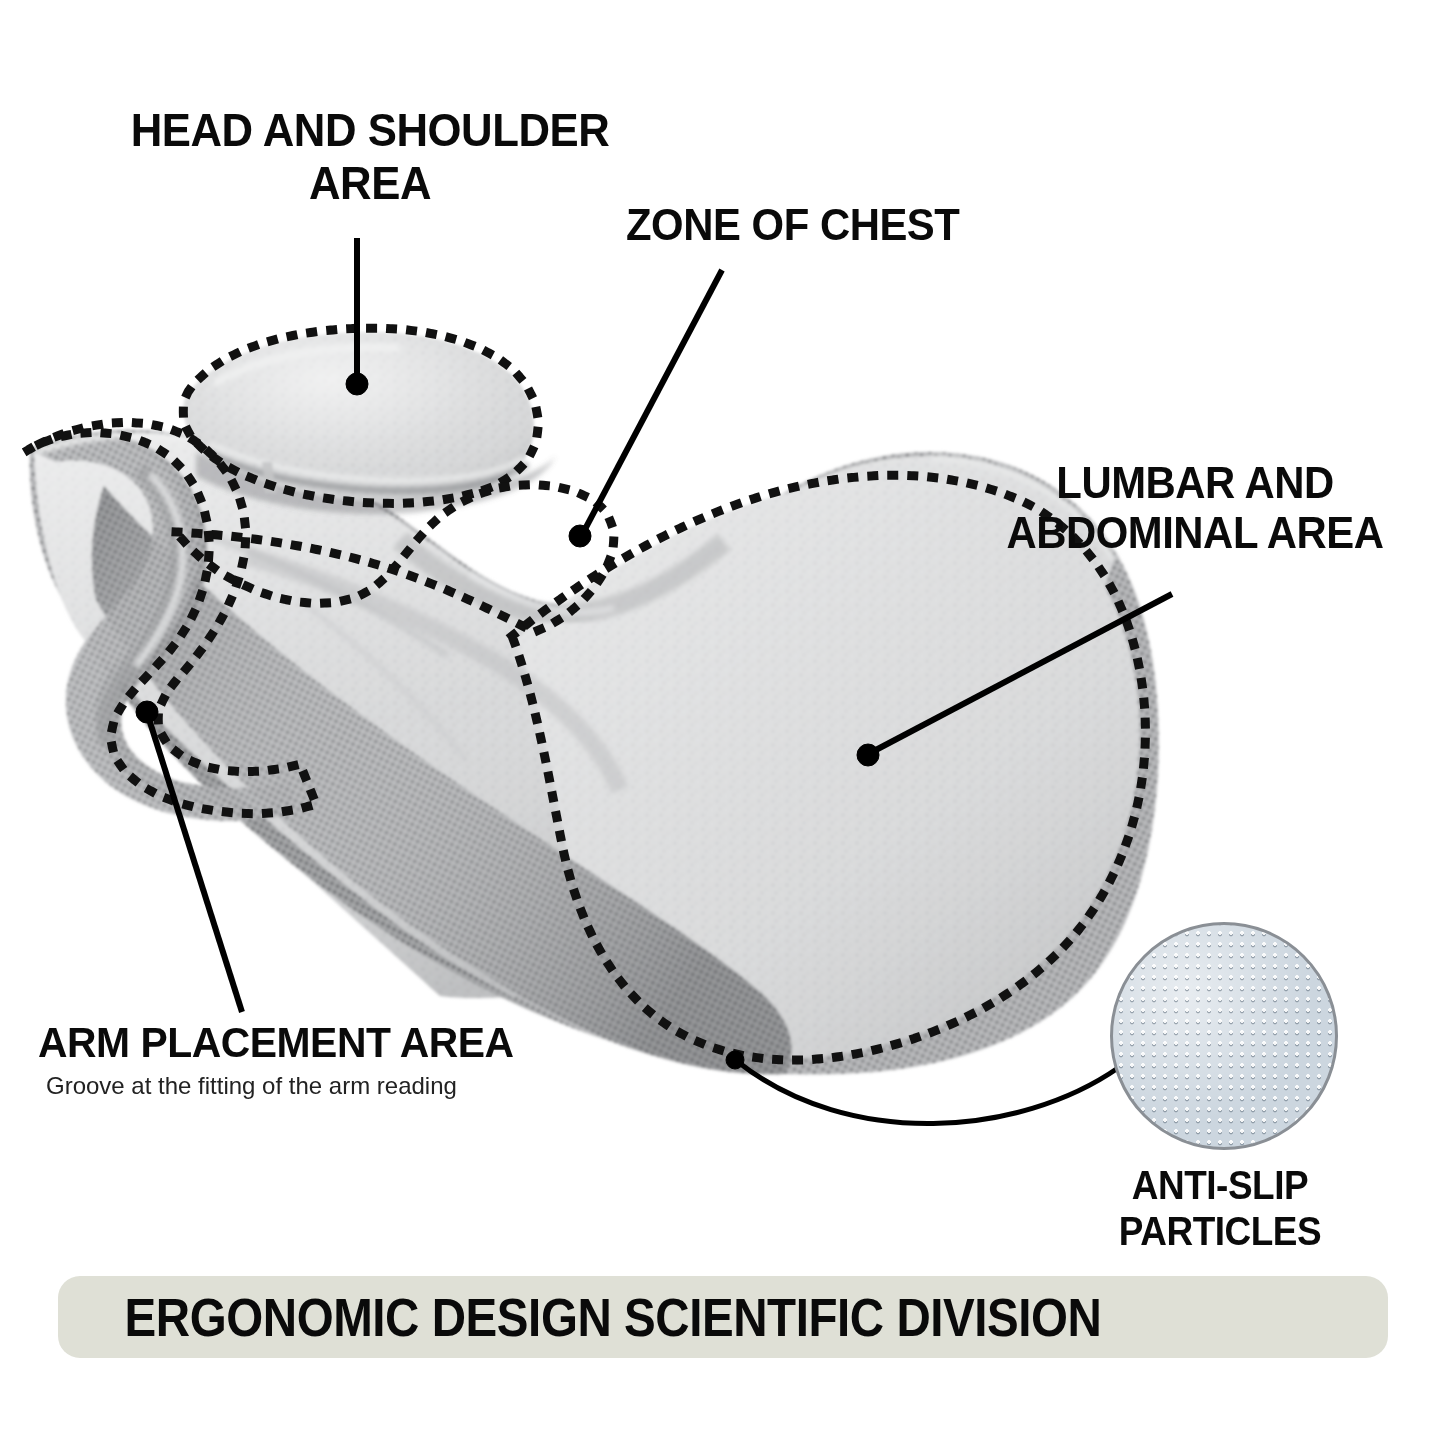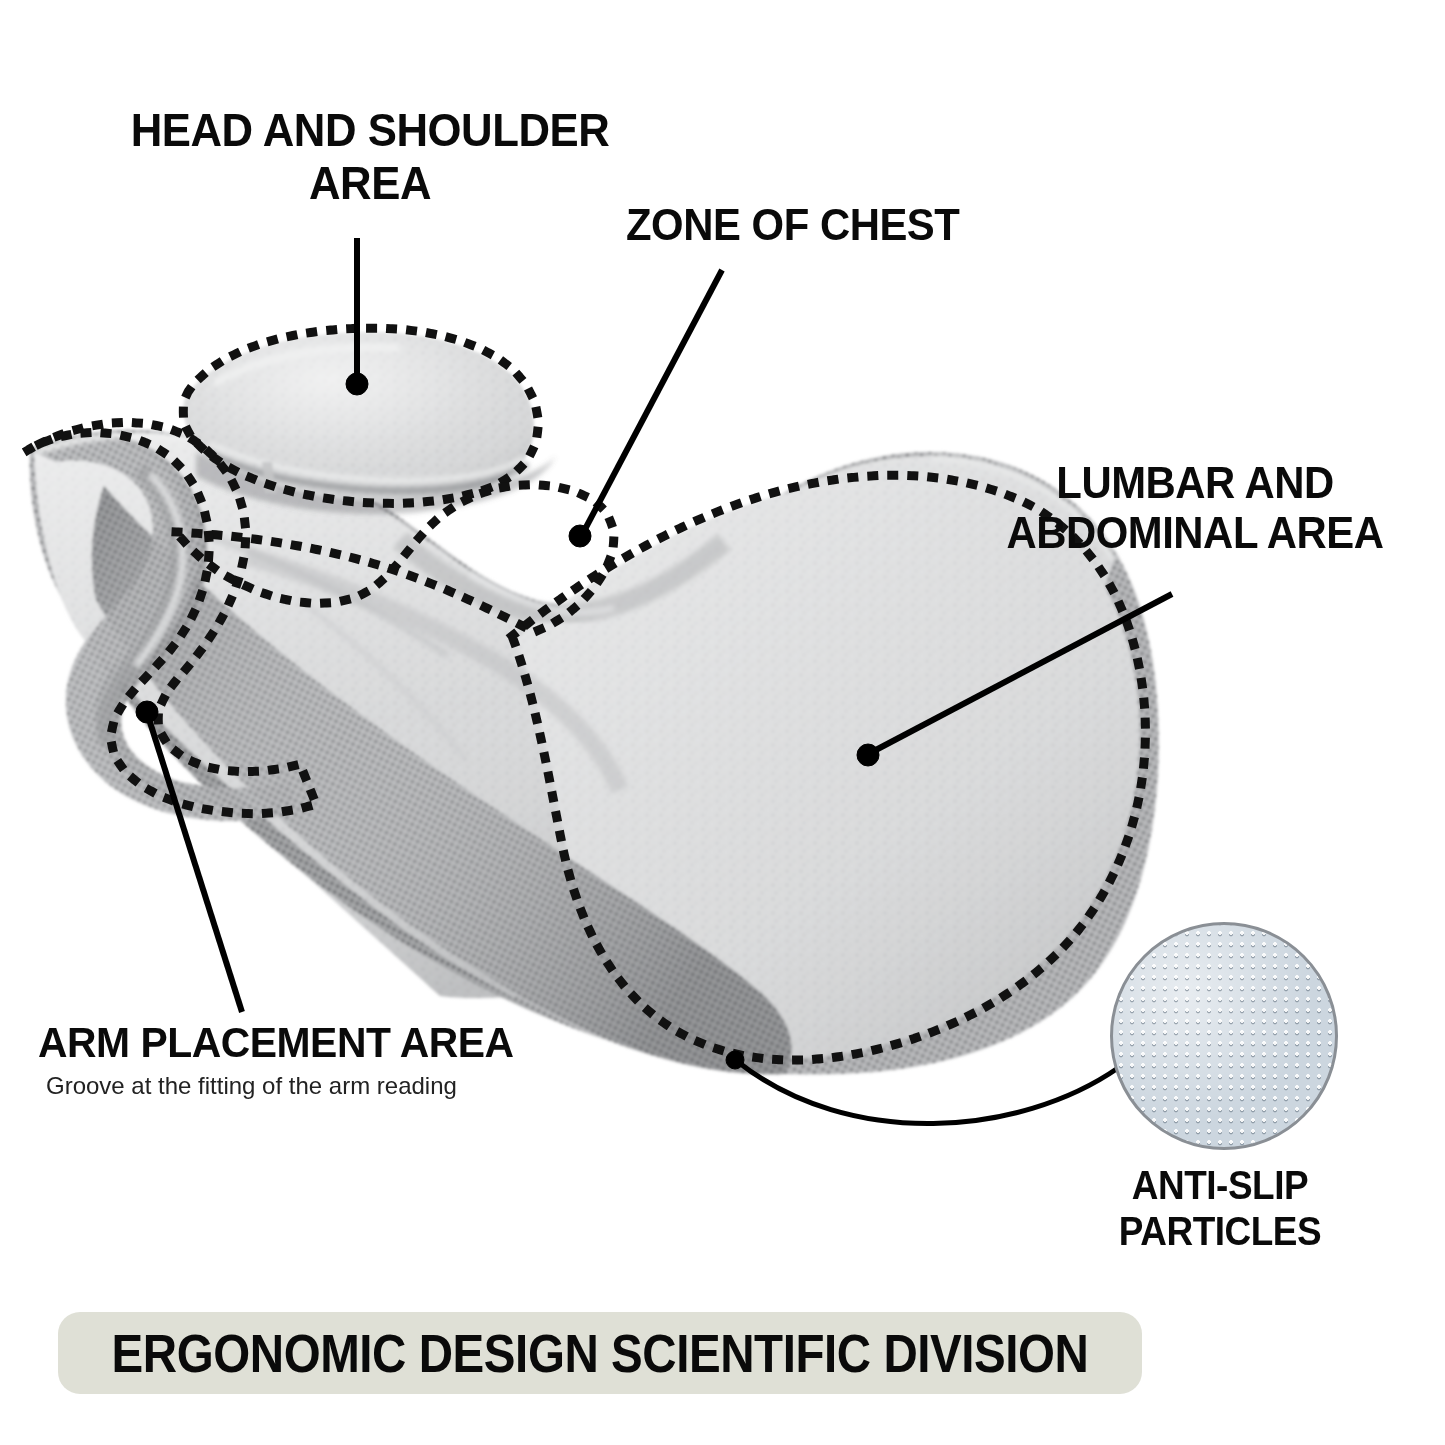--- a/index.html
+++ b/index.html
@@ -72,28 +72,27 @@
     width: 400px;
     text-align: center;
     font-size: 41px;
     transform: scaleX(0.9);
   }
 
   
   .banner {
     position: absolute;
     left: 58px;
-    top: 1312px;
-    width: 1084px;
+    top: 1276px;
+    width: 1330px;
     height: 82px;
     background: #dfe0d6;
     border-radius: 22px;
     display: flex;
     align-items: center;
-    justify-content: center;
   }
   .banner-text {
     font-size: 54px;
     font-weight: bold;
     color: #0a0a0a;
     letter-spacing: -0.5px;
     transform: scaleX(0.88);
     white-space: nowrap;
   }
 

